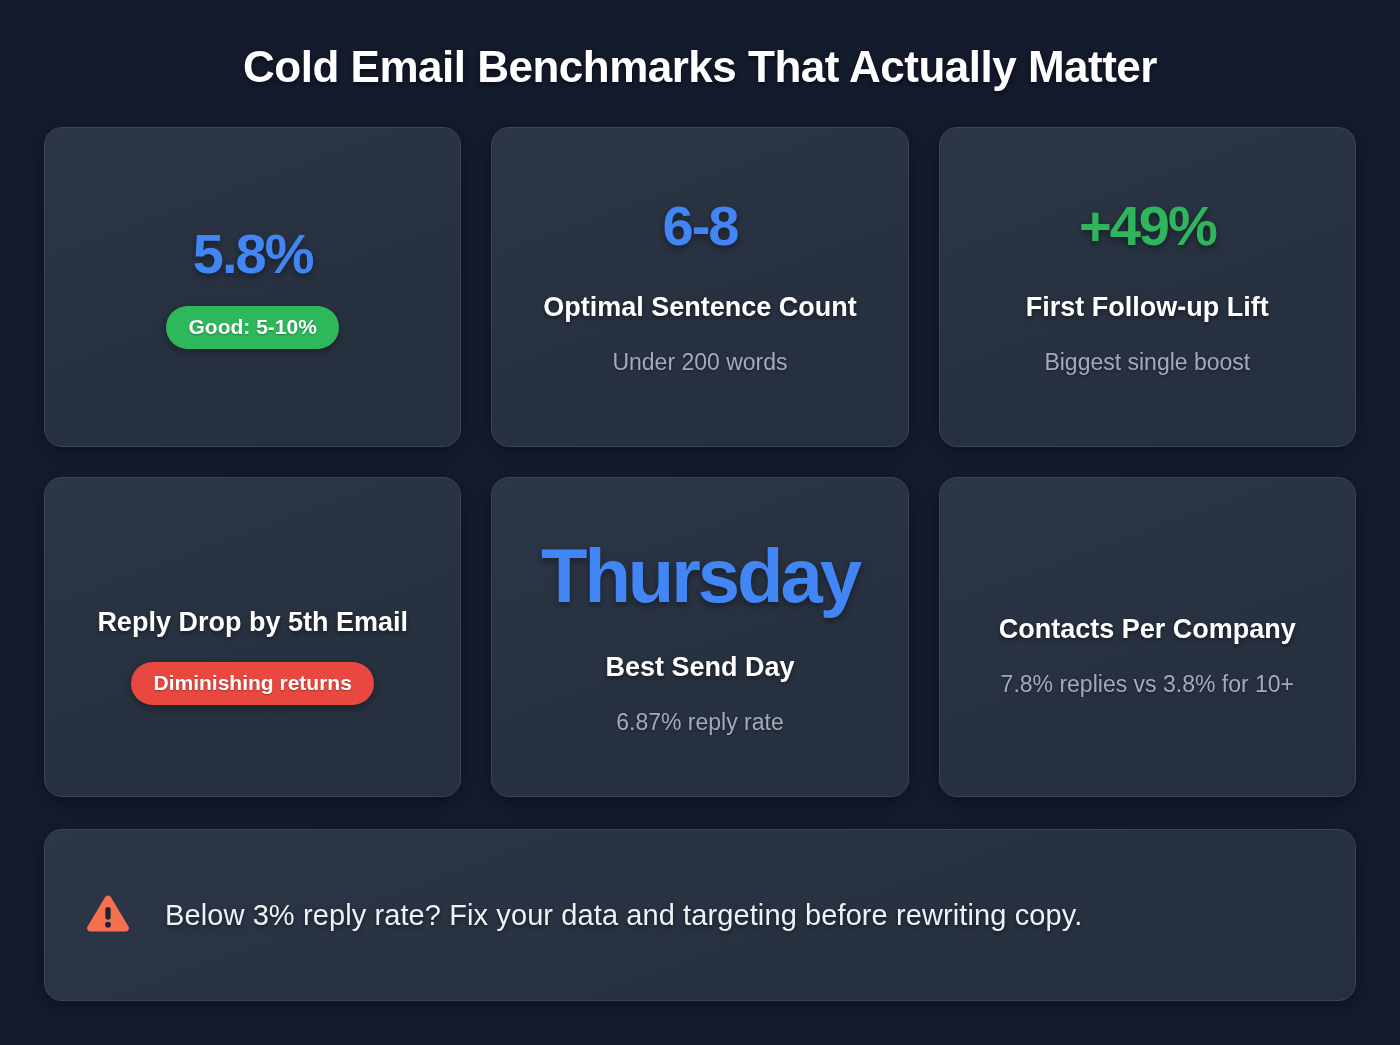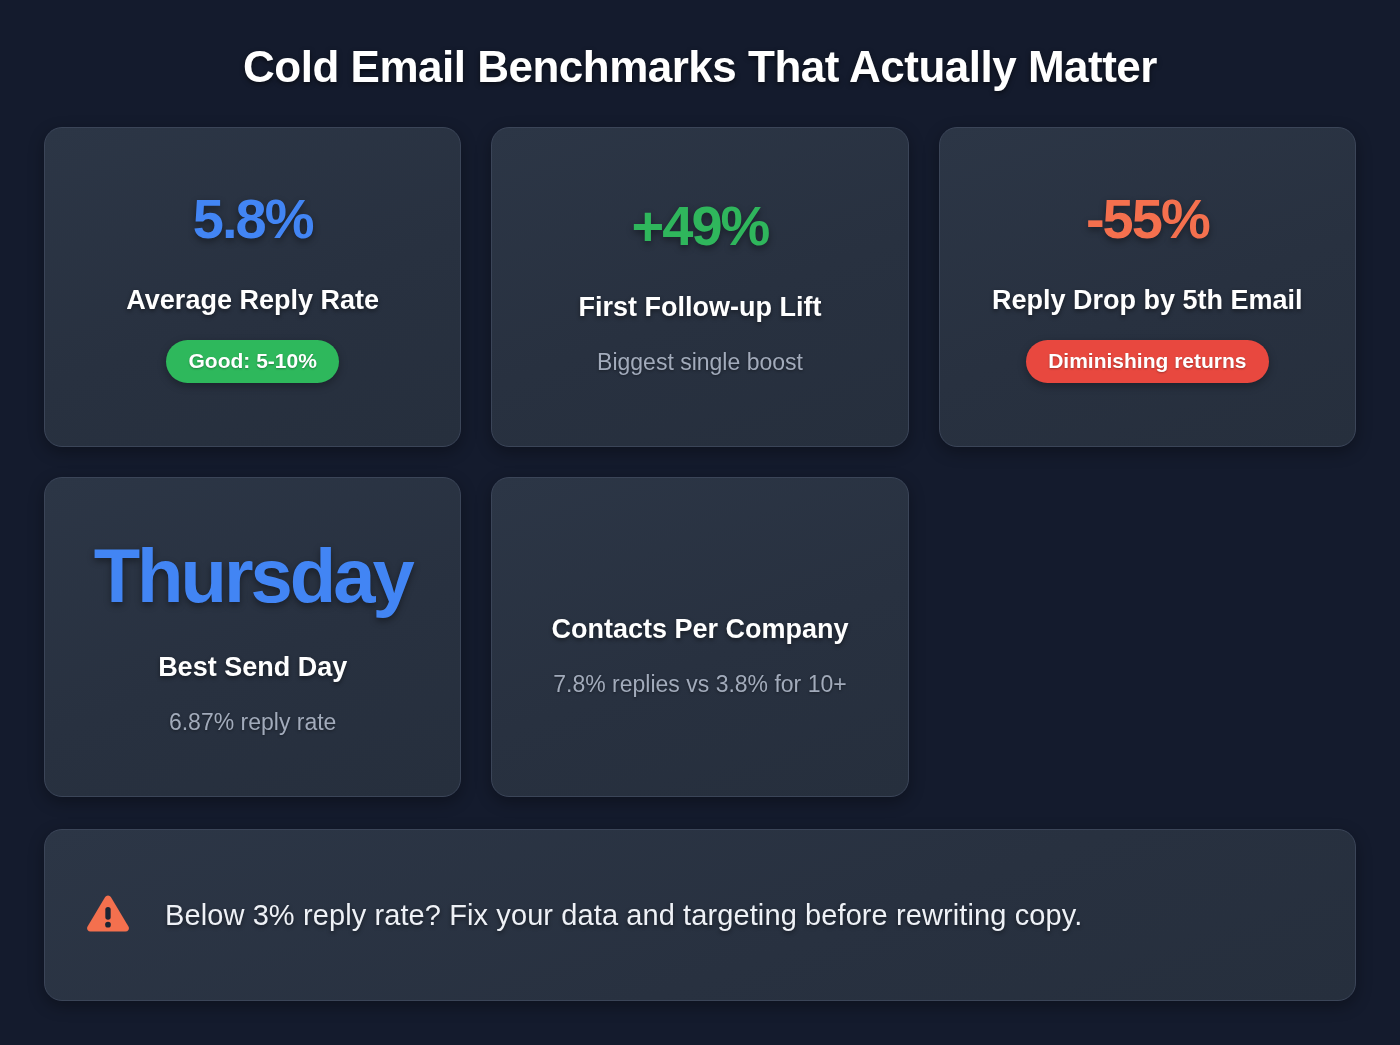--- a/index.html
+++ b/index.html
@@ -139,33 +139,36 @@
 <div class="page">
 
   <div class="header">
     <div class="title">Cold Email Benchmarks That Actually Matter</div>
   </div>
 
   <div class="grid">
 
     <div class="card">
       <div class="card-value" style="color: rgb(66, 133, 244);">5.8%</div>
-      <div class="card-label">Average Reply Rate</div>
       <div class="badge" style="background: rgb(46, 184, 92);">Good: 5-10%</div>
     </div>
 
+    <div class="card">
+      <div class="card-value" style="color: rgb(66, 133, 244);">6-8</div>
+      <div class="card-label">Optimal Sentence Count</div>
+      <div class="card-note">Under 200 words</div>
+    </div>
 
     <div class="card">
       <div class="card-value" style="color: rgb(47, 182, 92);">+49%</div>
       <div class="card-label">First Follow-up Lift</div>
       <div class="card-note">Biggest single boost</div>
     </div>
 
     <div class="card">
-      <div class="card-value" style="color: rgb(244, 112, 78);">-55%</div>
       <div class="card-label">Reply Drop by 5th Email</div>
       <div class="badge" style="background: rgb(232, 72, 63);">Diminishing returns</div>
     </div>
 
     <div class="card">
       <div class="card-value small" style="color: rgb(66, 133, 244);">Thursday</div>
       <div class="card-label">Best Send Day</div>
       <div class="card-note">6.87% reply rate</div>
     </div>
 

